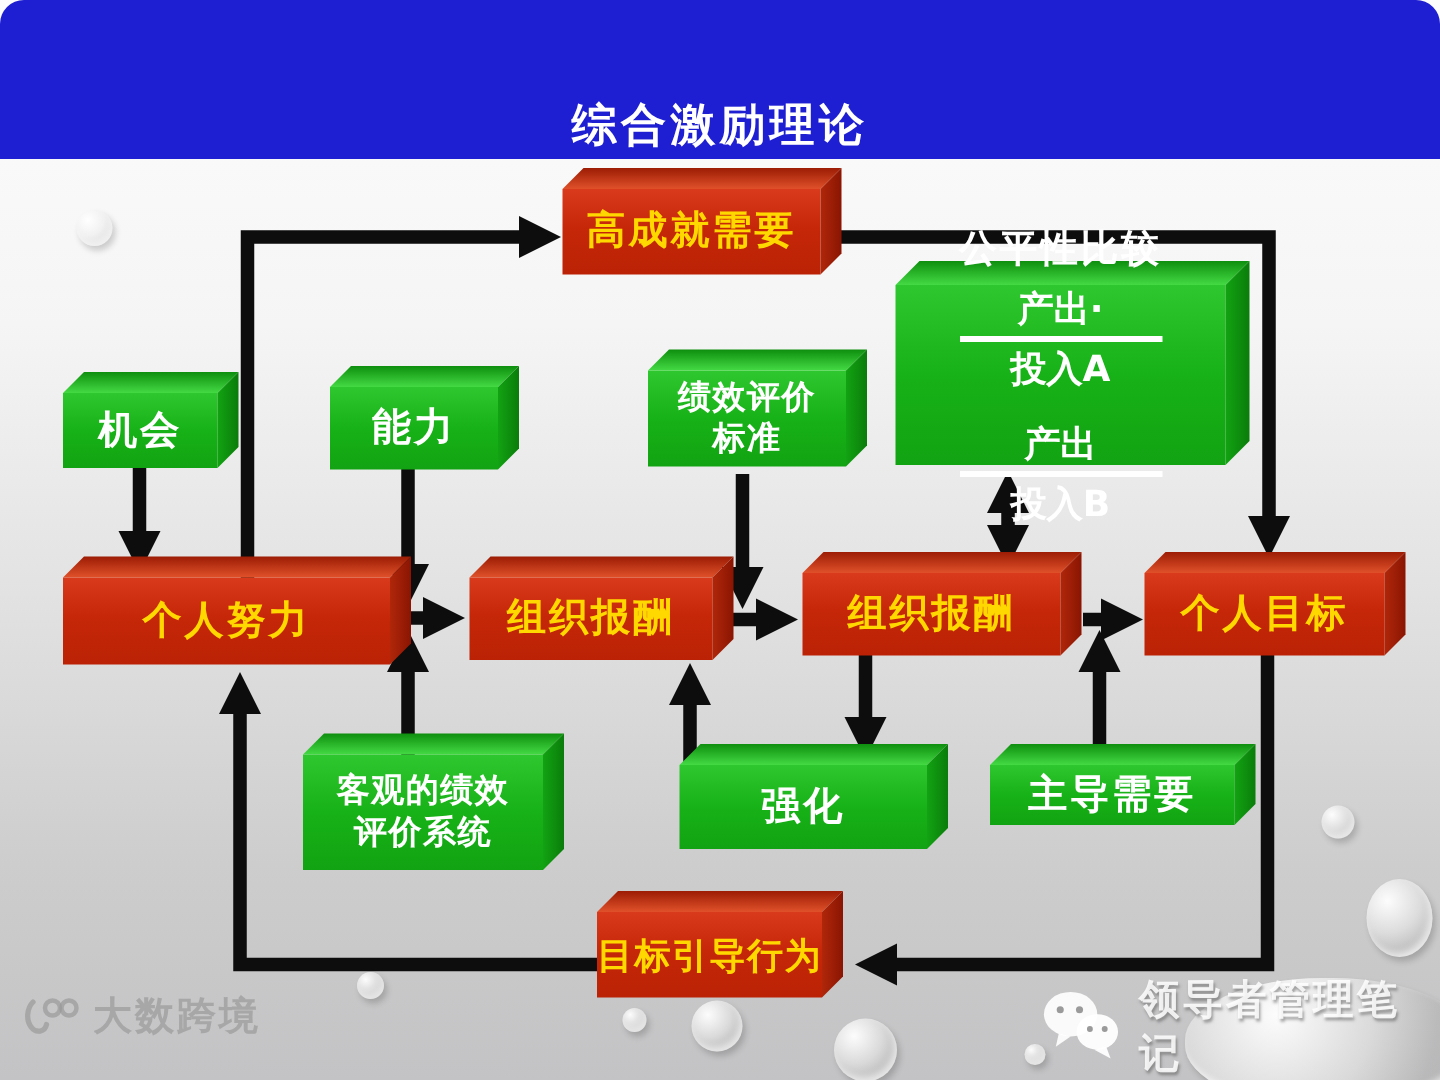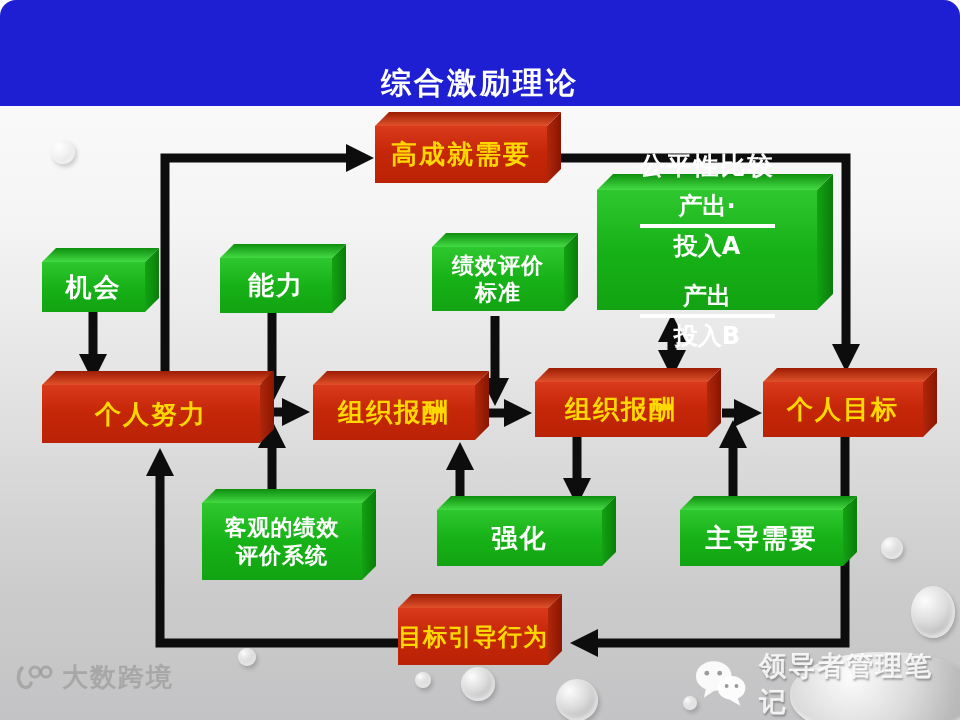--- a/index.html
+++ b/index.html
@@ -212,25 +212,25 @@
 
   <div class="box red" style="left:763px;top:382px;width:160px;height:55px;">
     <span class="face-label">个人目标</span>
   </div>
 
   <div class="box green small-label" style="left:202px;top:503px;width:160px;height:77px;">
     <span class="face-label">客观的绩效
 评价系统</span>
   </div>
 
-  <div class="box green" style="left:437px;top:510px;width:165px;height:56px;">
+  <div class="box green" style="left:453px;top:510px;width:165px;height:56px;">
     <span class="face-label">强化</span>
   </div>
 
-  <div class="box green" style="left:680px;top:510px;width:163px;height:56px;">
+  <div class="box green" style="left:660px;top:510px;width:163px;height:40px;">
     <span class="face-label">主导需要</span>
   </div>
 
   <div class="box red small-label" style="left:398px;top:608px;width:150px;height:57px;">
     <span class="face-label" style="font-size:24px;">目标引导行为</span>
   </div>
 
   <div class="droplet" style="left:51px;top:140px;width:24px;height:24px;"></div>
   <div class="droplet" style="left:881px;top:537px;width:22px;height:22px;"></div>
   <div class="droplet" style="left:911px;top:586px;width:44px;height:52px;"></div>

